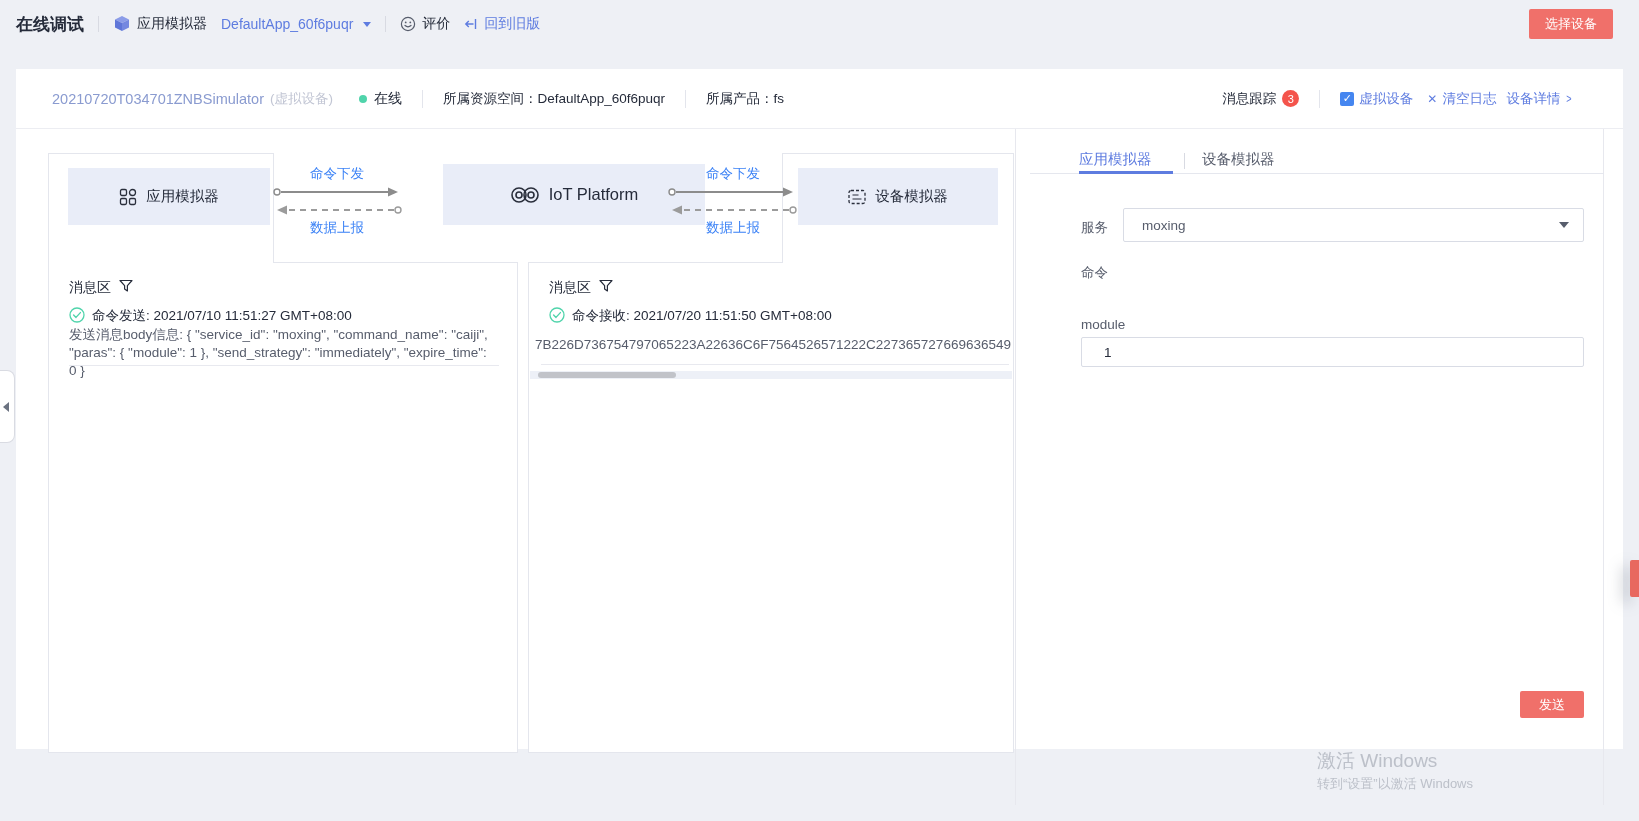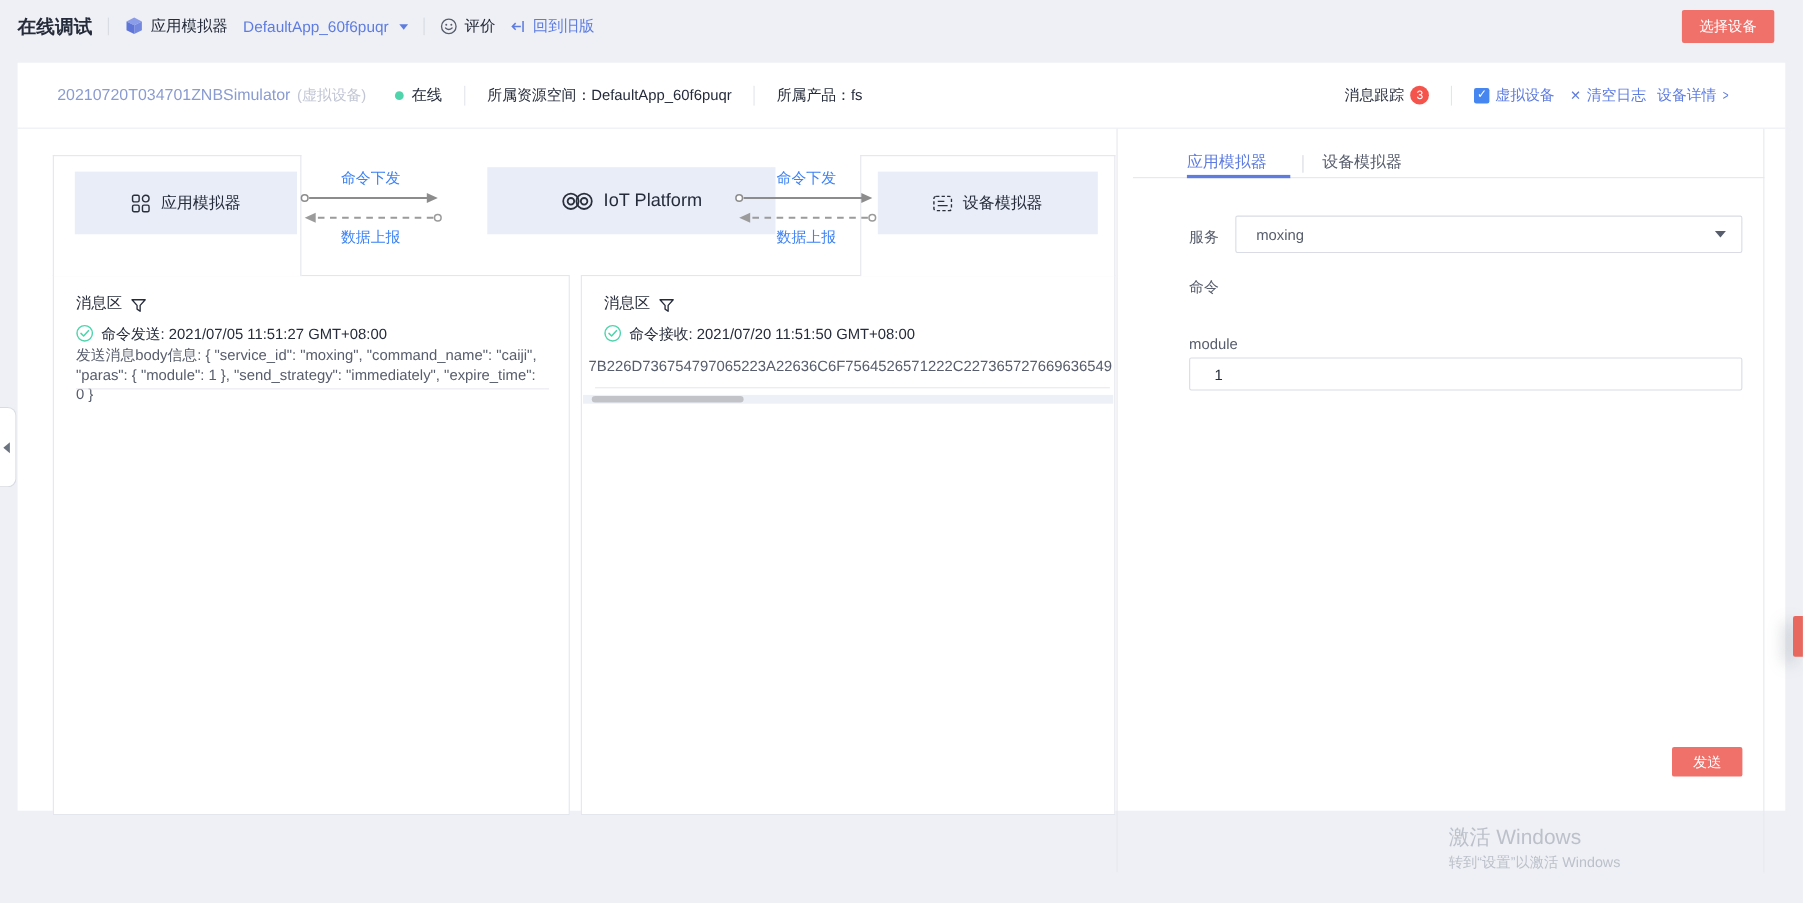--- a/index.html
+++ b/index.html
@@ -16,21 +16,21 @@
   .topbar .title { font-size:17px; font-weight:bold; color:#252b3a; }
   .vdiv { width:1px; height:16px; background:#d8dae2; }
   .tb-item { display:flex; align-items:center; gap:6px; font-size:14px; color:#252b3a; cursor:pointer; }
   .link { color:#5e7ce0; }
   .caret-down { width:0; height:0; border-left:4.5px solid transparent; border-right:4.5px solid transparent; border-top:5.5px solid #5e7ce0; display:inline-block; margin-left:4px;}
   .btn-coral { background:#f0706a; color:#fff; border:none; border-radius:2px; font-size:13px;
     padding:6px 16px; cursor:pointer; font-family:inherit; }
   .spacer { flex:1; }
 
   
-  .card { position:absolute; left:16px; top:57px; width:1607px; height:680px; background:#fff; }
+  .card { position:absolute; left:16px; top:69px; width:1607px; height:680px; background:#fff; }
 
   
   .dev-header { position:absolute; left:0; top:0; width:100%; height:60px; border-bottom:1px solid #ecedf2;
     display:flex; align-items:center; padding:0 50px 0 36px; gap:0; }
   .dev-name { color:#8a9bd0; font-size:14.5px; cursor:pointer; }
   .dev-type { color:#c2c6d4; font-size:13.5px; margin-left:6px; }
   .status { display:flex; align-items:center; gap:7px; margin-left:26px; font-size:14px; }
   .dot-green { width:8px; height:8px; border-radius:50%; background:#50d4ab; }
   .hd-div { width:1px; height:18px; background:#e3e5ec; margin:0 20px; }
   .kv { font-size:13.5px; color:#252b3a; }
@@ -42,21 +42,21 @@
   .blue-act { color:#5e7ce0; font-size:13.5px; cursor:pointer; display:flex; align-items:center; gap:5px; }
   .chev { color:#5e7ce0; font-size:13px; transform:scaleX(.7); display:inline-block; }
 
   
   .msg-tab { position:absolute; background:#fff; border:1px solid #e4e6ed; border-bottom:none; z-index:2; }
   .msg-body { position:absolute; background:#fff; border:1px solid #e4e6ed; z-index:1; }
   .node { position:absolute; background:#e9edf8; display:flex; align-items:center; justify-content:center;
     gap:9px; z-index:3; font-size:14.5px; color:#252b3a; }
   .node.iot { font-size:16.5px;margin-left:40px; }
   .flow-label { position:absolute; width:120px; text-align:center; font-size:13.5px; color:#3b82f6; z-index:4; }
-  .panel-title { display:flex; align-items:flex-end; gap:8px; font-size:14px; color:#252b3a; }
+  .panel-title { display:flex; align-items:flex-start; gap:8px; font-size:14px; color:#252b3a; }
   .msg-title-row { position:absolute; display:flex; align-items:flex-start; gap:7px; font-size:13.5px; color:#252b3a; }
   .msg-text { position:absolute; font-size:13.5px; color:#575d6c; line-height:18px; }
   .sep { position:absolute; height:1px; background:#e8e9ef; }
   .hex-line { position:absolute; white-space:nowrap; overflow:hidden; font-size:13.5px; color:#575d6c; }
   .scroll-track { position:absolute; height:8px; background:#edf0f7; }
   .scroll-thumb { position:absolute; height:6px; border-radius:3px; background:#c1c3c9; cursor:pointer; }
 
   
   .rp-border { position:absolute; width:1px; background:#e7e8ee; }
   .tab { position:absolute; font-size:14.5px; cursor:pointer; }
@@ -177,21 +177,21 @@
         </svg>
       </span>
     </div>
     <div class="msg-title-row" style="left:20px; top:44px;">
       <span>
         <svg width="16" height="16" viewBox="0 0 16 16">
           <circle cx="8" cy="8" r="7" fill="none" stroke="#50d4ab" stroke-width="1.3"></circle>
           <path d="M4.6 8.1 L7 10.4 L11.4 5.6" fill="none" stroke="#50d4ab" stroke-width="1.4" stroke-linecap="round" stroke-linejoin="round"></path>
         </svg>
       </span>
-      <span>命令发送: 2021/07/05 11:51:27 GMT+08:00</span>
+      <span>命令发送: 2021/07/10 11:51:27 GMT+08:00</span>
     </div>
     <div class="msg-text" style="left:20px; top:63px; width:426px;">发送消息body信息: { "service_id": "moxing", "command_name": "caiji", "paras": { "module": 1 }, "send_strategy": "immediately", "expire_time": 0 }</div>
     <div class="sep" style="left:20px; top:102px; width:430px;"></div>
   </div>
 
   <div class="msg-body" style="left:512px; top:193px; width:486px; height:491px;">
     <div class="panel-title abs" style="left:20px; top:16px;">
       <span>消息区</span>
       <span>
         <svg width="14" height="14" viewBox="0 0 14 14">

